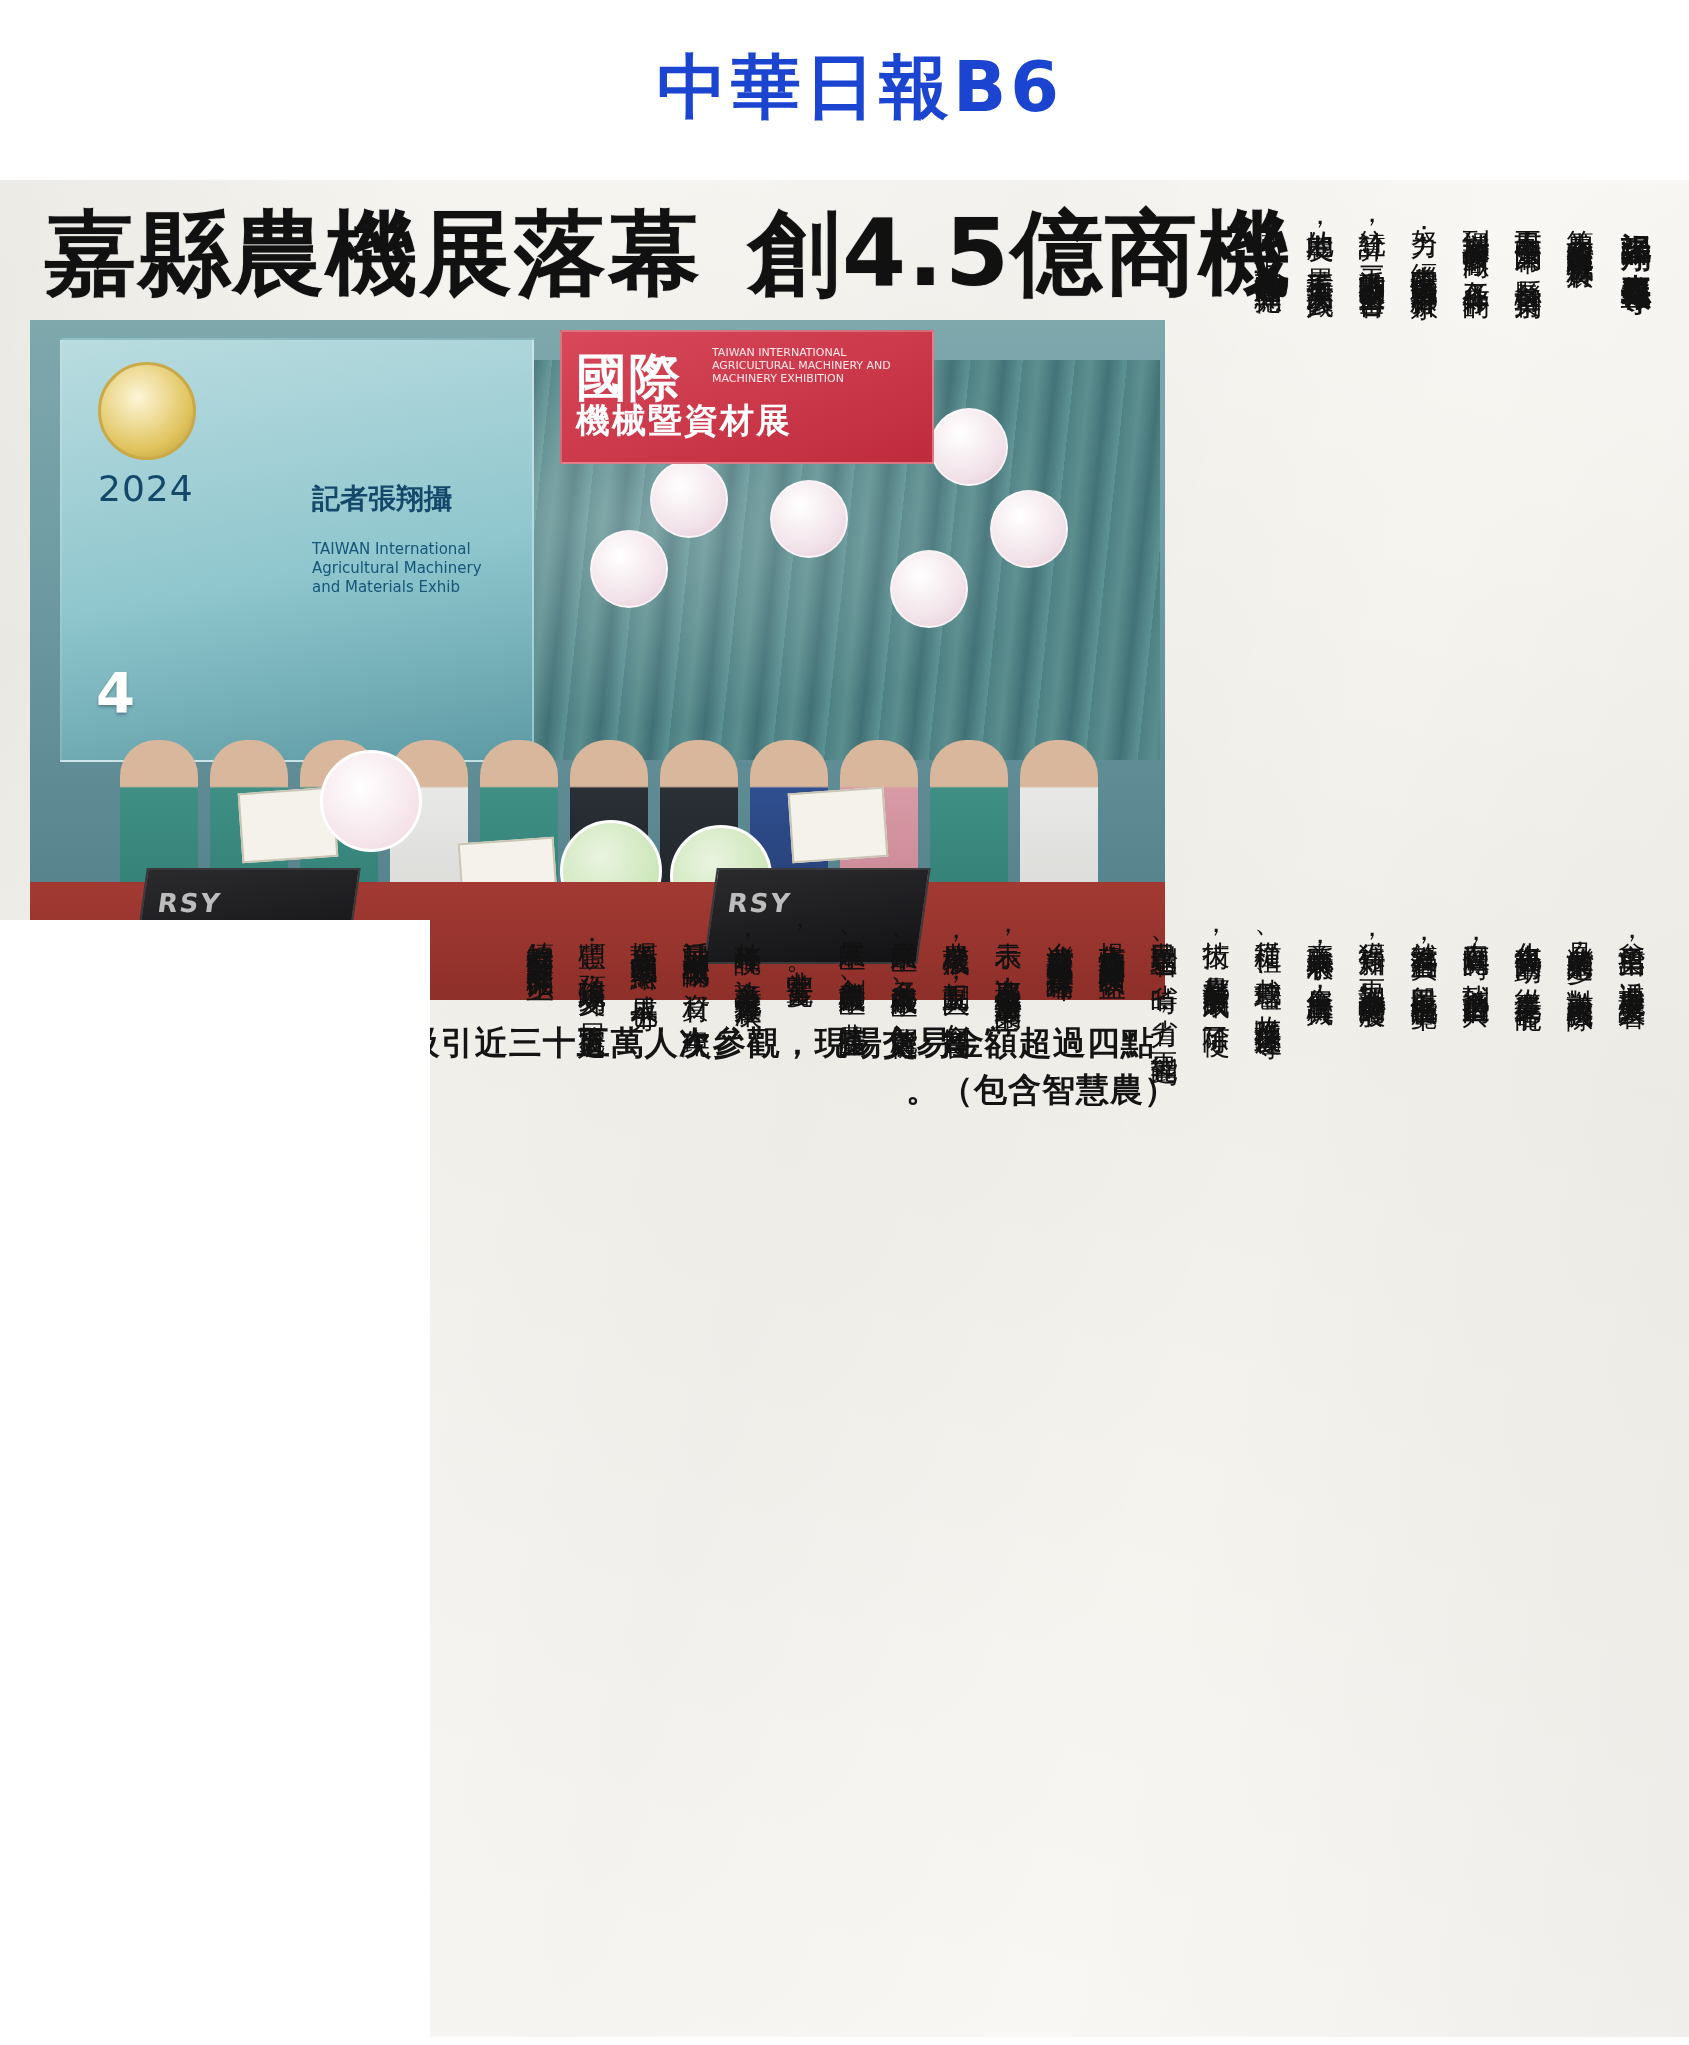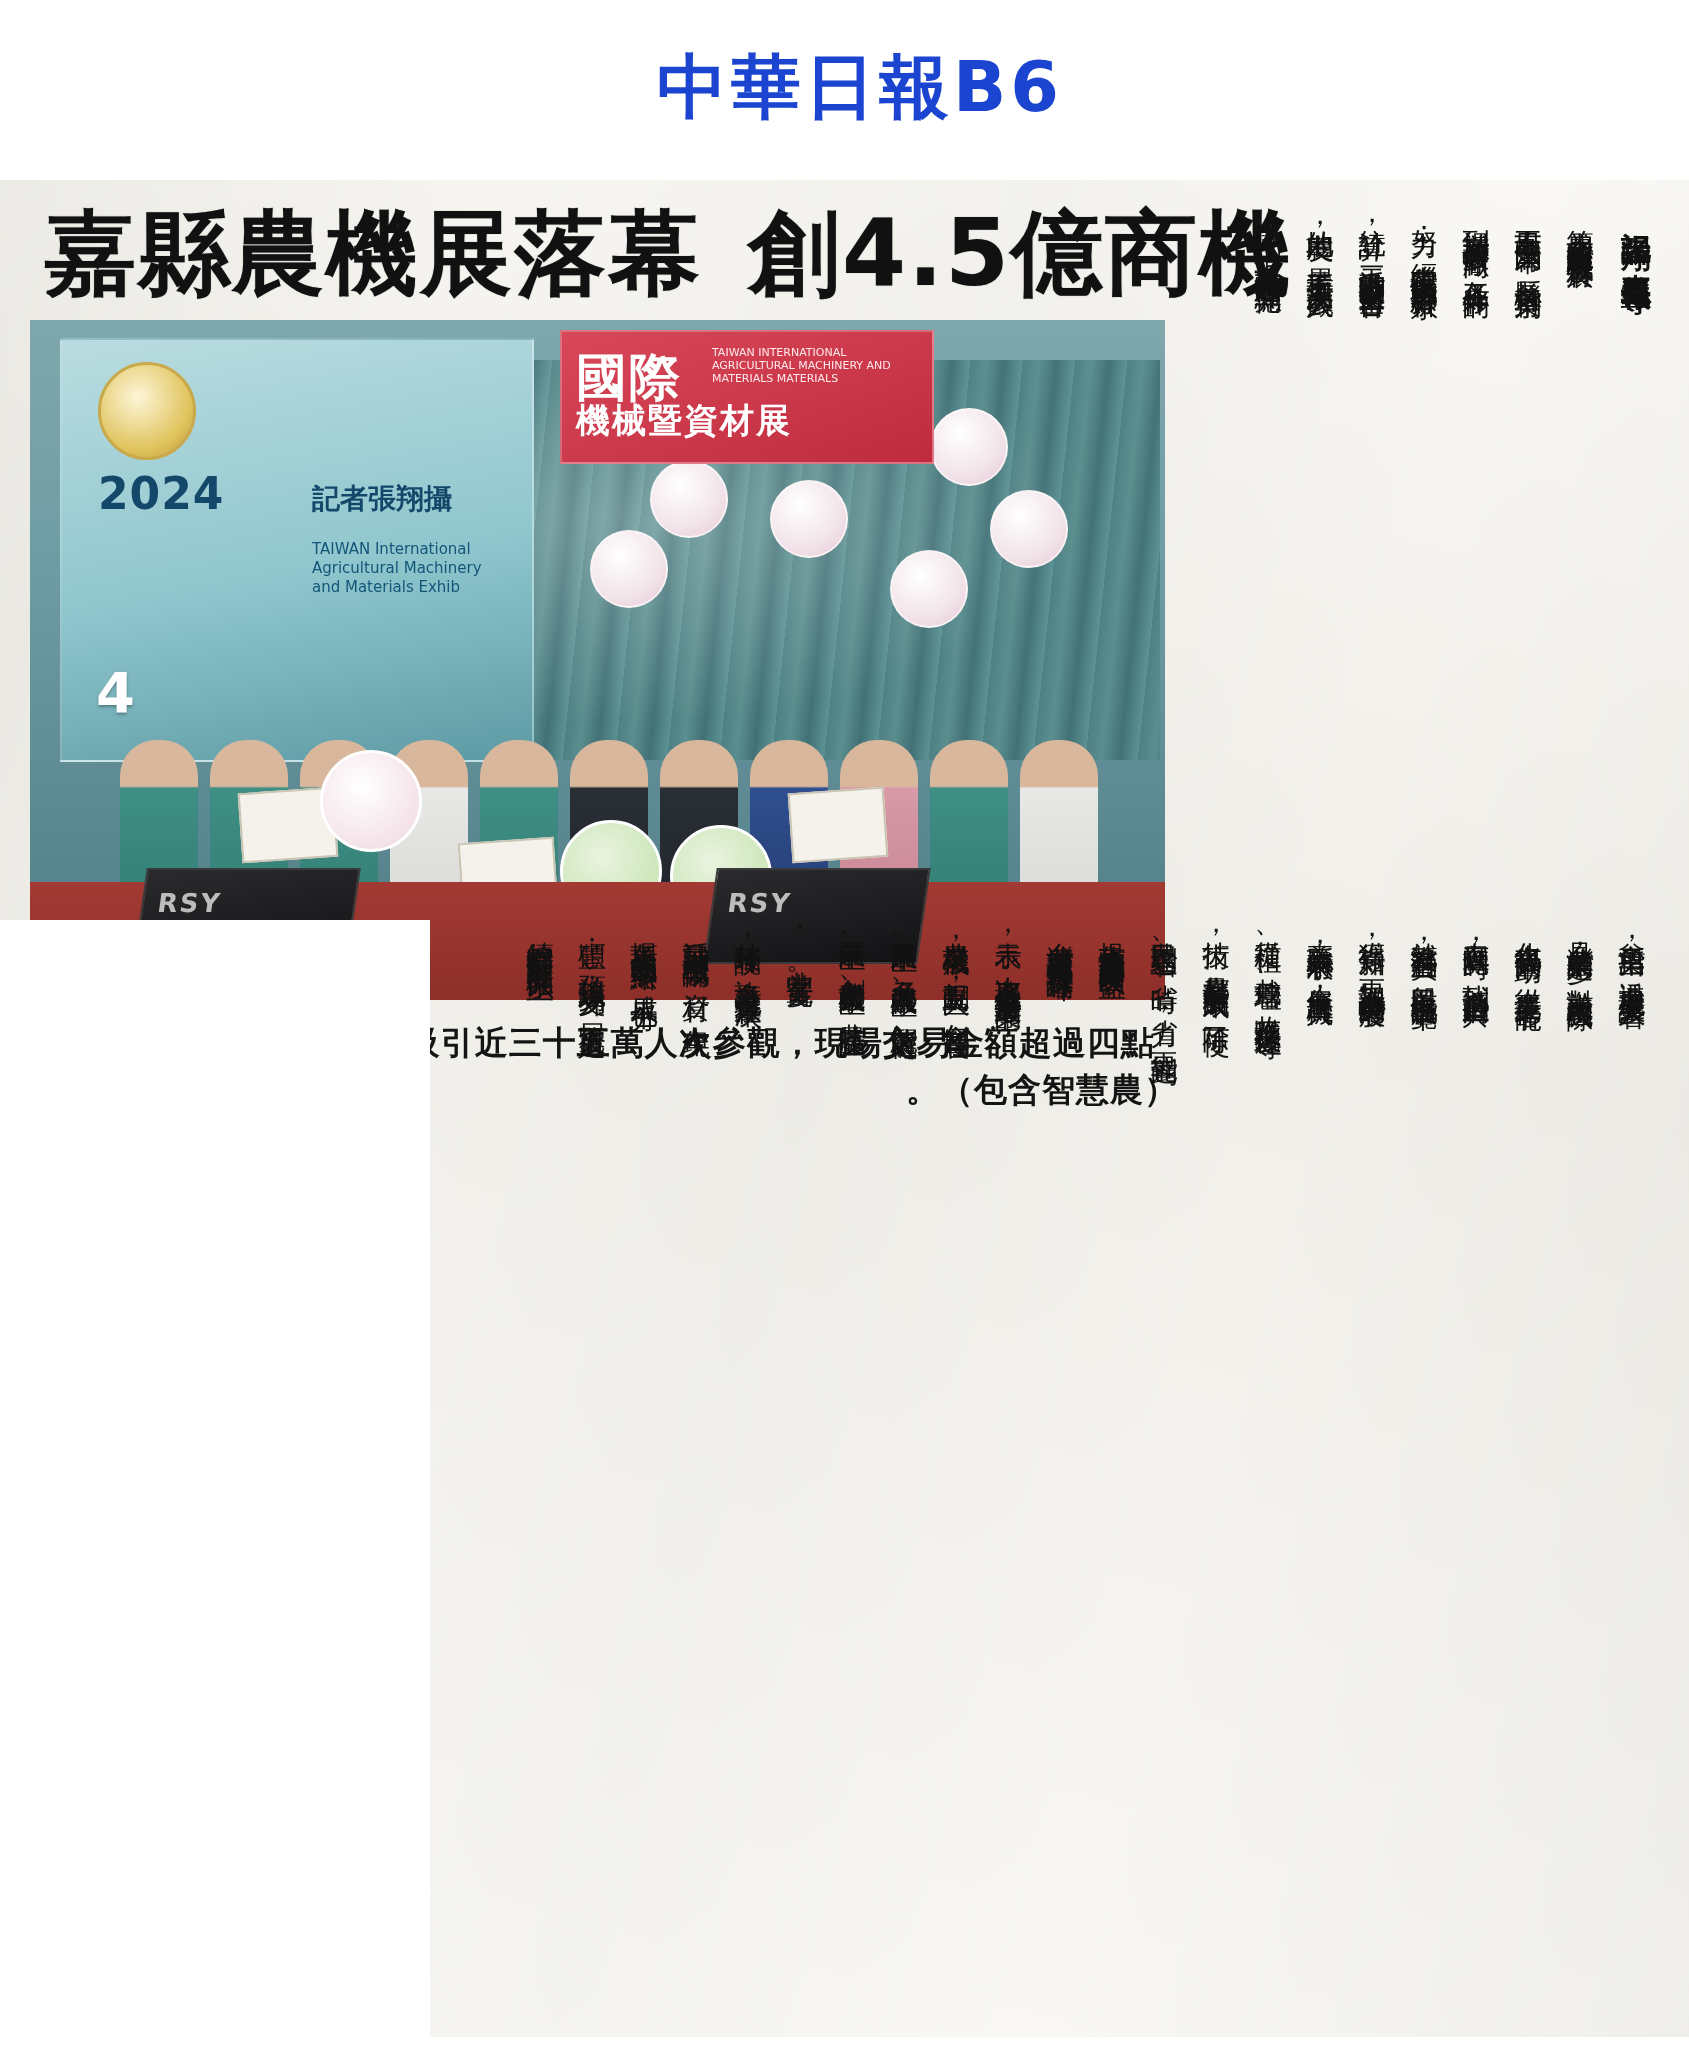--- a/index.html
+++ b/index.html
@@ -112,22 +112,22 @@
     width: 92px;
     height: 92px;
     border-radius: 50%;
     background: radial-gradient(circle at 40% 35%, #fdf6d8 0%, #e0c35c 65%, #b7953a 100%);
     border: 3px solid #c9a94a;
   }
   .banner-left .yr {
     position: absolute;
     left: 36px;
     top: 128px;
-    font-size: 44px;
-    font-weight: 700;
+    font-size: 36px;
+    font-weight: 400;
     color: #13486b;
     letter-spacing: 1px;
   }
   .banner-left .ed {
     position: absolute;
     left: 250px;
     top: 140px;
     font-size: 28px;
     font-weight: 700;
     color: #13486b;
@@ -342,21 +342,21 @@
 Agricultural Machinery
 and Materials Exhib</div>
       <div class="num">4</div>
     </div>
 
     <div class="banner-right">
       <div class="br1">國際</div>
       <div class="br2">機械暨資材展</div>
       <div class="br3">TAIWAN INTERNATIONAL
 AGRICULTURAL MACHINERY
-AND MATERIALS MATERIALS</div>
+AND MACHINERY EXHIBITION</div>
     </div>
 
     <div class="people-row">
       <div class="person" style="left:30px;"></div>
       <div class="person" style="left:120px;"></div>
       <div class="person" style="left:210px;"></div>
       <div class="person white" style="left:300px;"></div>
       <div class="person" style="left:390px;"></div>
       <div class="person dark" style="left:480px;"></div>
       <div class="person dark" style="left:570px;"></div>

